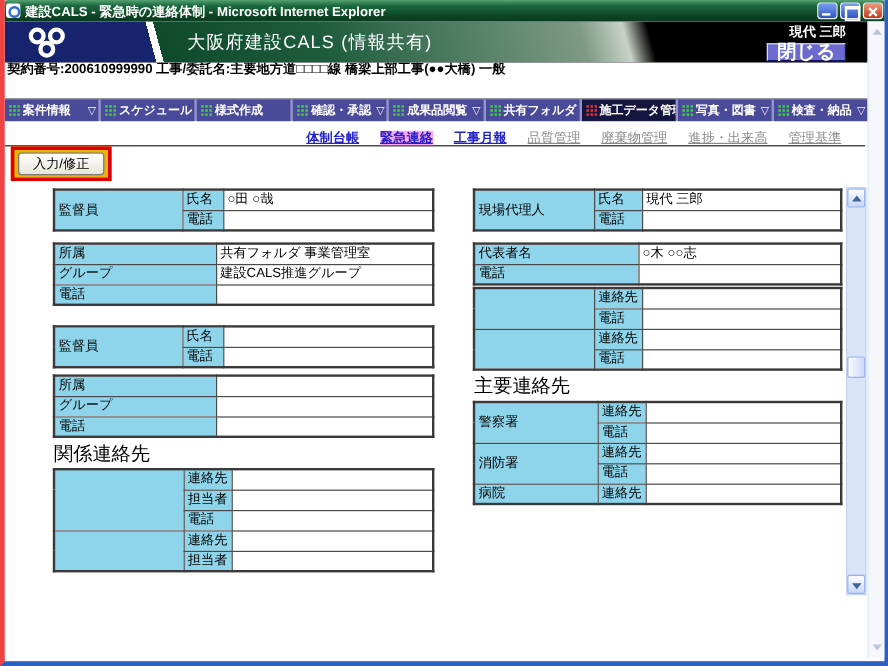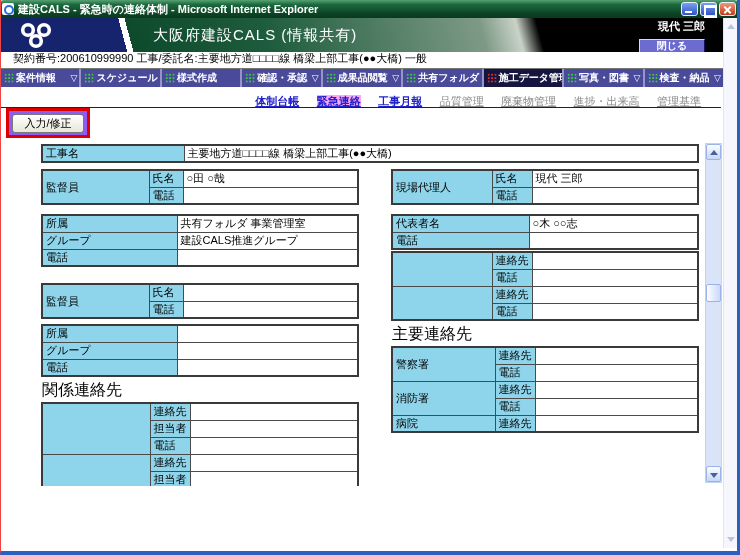--- a/index.html
+++ b/index.html
@@ -3,21 +3,21 @@
 <meta charset="utf-8">
 <style>
   * { box-sizing: border-box; margin: 0; padding: 0; }
   body {
     font-family: "Liberation Sans", "DejaVu Sans", sans-serif;
     background: #e8e8e8;
     width: 740px; height: 555px;
   }
   .window {
     width: 740px; height: 555px;
-    border-left: 1px solid #ef4444;
+    border-left: 4px solid #ef4444;
     border-right: 3px solid #2b5fc2;
     border-bottom: 4px solid #2b5fc2;
     background: #fff;
     position: relative;
     overflow: hidden;
   }
   
   .titlebar {
     height: 18px; margin: 0 -3px;
     background: linear-gradient(180deg, #57a273 0%, #1c6a3e 25%, #0c4424 75%, #093a1f 100%);
@@ -64,32 +64,32 @@
       #000 525px, #000 100%);
   }
   .logo-box { position: absolute; left: 10px; top: 3px; }
   .brand-title {
     position: absolute; left: 152px; top: 8px;
     color: #fff; font-size: 15px; letter-spacing: 1px; white-space: nowrap;
   }
   .user-area { position: absolute; right: 18px; top: 1px; text-align: right; }
   .user-name { color: #fff; font-size: 11px; font-weight: bold; margin-bottom: 1px; }
   .close-jp {
-    width: 66px; height: 15px; font-size: 10px; font-weight: bold; color: #fff;
+    width: 66px; height: 15px; font-size: 16px; font-weight: bold; color: #fff;
     background: #6b6bd0;
     border: 1px solid; border-color: #d9d9f2 #141466 #141466 #d9d9f2;
-    font-family: Liberation Mono, monospace;
+    font-family: Liberation Sans, sans-serif;
     line-height: 11px; cursor: pointer;
   }
 
   
   .contract {
-    height: 16px; background: #fff; color: #000;
-    font-size: 11px; font-weight: normal; line-height: 13px;
-    padding-left: 12px; white-space: nowrap; overflow: hidden;
+    height: 30px; background: #fff; color: #000;
+    font-size: 11px; font-weight: bold; line-height: 13px;
+    padding-left: 2px; white-space: nowrap; overflow: hidden;
   }
 
   
   .menubar {
     height: 19px; background: #9595c8; display: flex; gap: 2px;
     border-top: 1px solid #777; 
   }
   .menu-item {
     flex: 1 1 0; background: #4a4a9a; color: #fff;
     font-size: 10px; font-weight: bold;
@@ -113,21 +113,21 @@
   .submenu a { font-size: 11px; margin-left: 13px; text-decoration: underline; cursor: pointer; }
   .submenu a.on { color: #2222cc; font-weight: bold; }
   .submenu a.current { color: #2222cc; font-weight: bold; background: #ffa6f6; }
   .submenu a.off { color: #8a8a8a; font-weight: normal; }
   .rule { border-top: 1px solid #222; margin-right: 2px; }
 
   
   .page-title { font-size: 12px; font-weight: bold; color: #000; margin: 4px 0 1px 8px; }
   .red-annotation {
     display: inline-block; border: 3px solid #dd0000; padding: 2px 3px; margin-left: 5px;
-    background: #8b5cf6;
+    background: #eab308;
     text-decoration: underline;
   }
   .edit-btn {
     width: 72px; height: 19px; font-size: 11px; color: #000;
     background: linear-gradient(180deg, #ffffff, #e8e6d8);
     border: 1px solid #7a7a7a; border-radius: 3px;
     font-family: "Liberation Sans", "DejaVu Sans", sans-serif; cursor: pointer;
   }
 
   
@@ -272,32 +272,20 @@
       <a class="off">管理基準</a>
     </div>
     <div class="rule"></div>
 
     <div class="red-annotation">
       <button class="edit-btn">入力/修正</button>
     </div>
 
     <div class="form-viewport">
 
-      <table class="t t-full">
-        <colgroup>
-            <col style="width:142px">
-            <col>
-          </colgroup>
-        <tbody>
-            <tr>
-          <td class="hd">工事名</td>
-          <td class="val">主要地方道□□□□線 橋梁上部工事(●●大橋)</td>
-        </tr>
-      </tbody>
-        </table>
 
       <div class="cols">
 
         <div class="col-left">
           <table class="t mt6">
             <colgroup>
                 <col style="width:107px">
                 <col style="width:34px">
                 <col>
               </colgroup>

